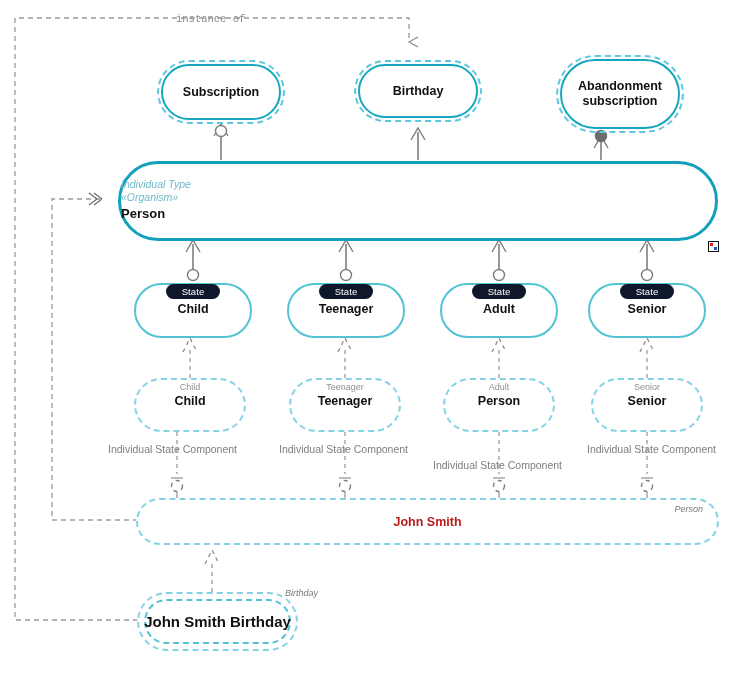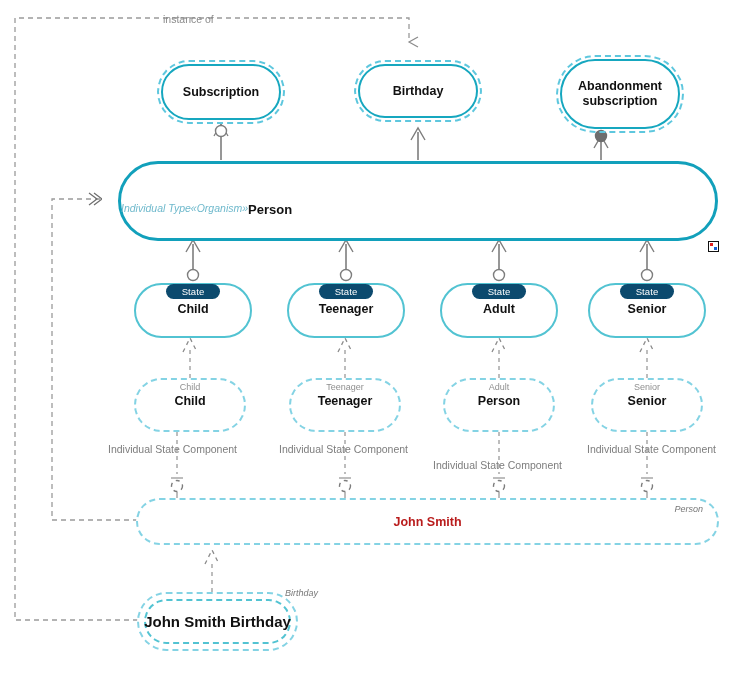--- a/index.html
+++ b/index.html
@@ -58,22 +58,21 @@
     position: relative;
     z-index: 2;
   }
 
   
   #person-node {
     border: 3px solid #12a0bb;
     border-radius: 46px;
     background: #ffffff;
     display: flex;
-    flex-direction: row;
-    align-items: center;
+    flex-direction: column;
     justify-content: flex-start;
     padding-top: 14px;
   }
   .person-stereotype {
     font-size: 10.5px;
     font-style: italic;
     color: #6fb9cc;
     line-height: 13px;
   }
   .person-name {
@@ -86,21 +85,21 @@
   
   .state-node {
     border: 2.5px solid #52c3d2;
     border-radius: 34px;
     background: #ffffff;
     display: flex;
     flex-direction: column;
     align-items: center;
   }
   .state-badge {
-    background: #0c4a6e;
+    background: #0f172a;
     color: #ffffff;
     font-size: 9.5px;
     line-height: 13px;
     padding: 1px 16px 1px 16px;
     border-radius: 8px;
     margin-top: -1px;
     letter-spacing: .1px;
   }
   .state-name {
     font-size: 12.5px;
@@ -317,21 +316,21 @@
       <circle cx="647" cy="486" r="5.5" fill="#ffffff" stroke="#7d7d7d" stroke-width="1.4"></circle>
       <line x1="647" y1="492" x2="647" y2="498" stroke-dasharray="0"></line>
     </g>
 
     <g stroke="#9a9a9a" stroke-width="1.3" stroke-dasharray="4,4" fill="none">
       <line x1="212" y1="592" x2="212" y2="560"></line>
       <path d="M205,564 L212,550 L219,564" fill="none" stroke="#8b8b8b" stroke-width="1.3"></path>
     </g>
   </svg>
 
-  <div class="edge-label" style="left:163px; top:13px;">instance of</div>
+  <div class="edge-label" style="left:176px; top:13px;font-family:Liberation Mono, monospace;">instance of</div>
 
   <div class="node type-node" id="subscription-node" style="left:161px; top:64px; width:120px; height:56px;">
     <div class="halo"></div>
     <div class="type-label">Subscription</div>
   </div>
 
   <div class="node type-node" id="birthday-node" style="left:358px; top:64px; width:120px; height:54px;">
     <div class="halo"></div>
     <div class="type-label">Birthday</div>
   </div>

